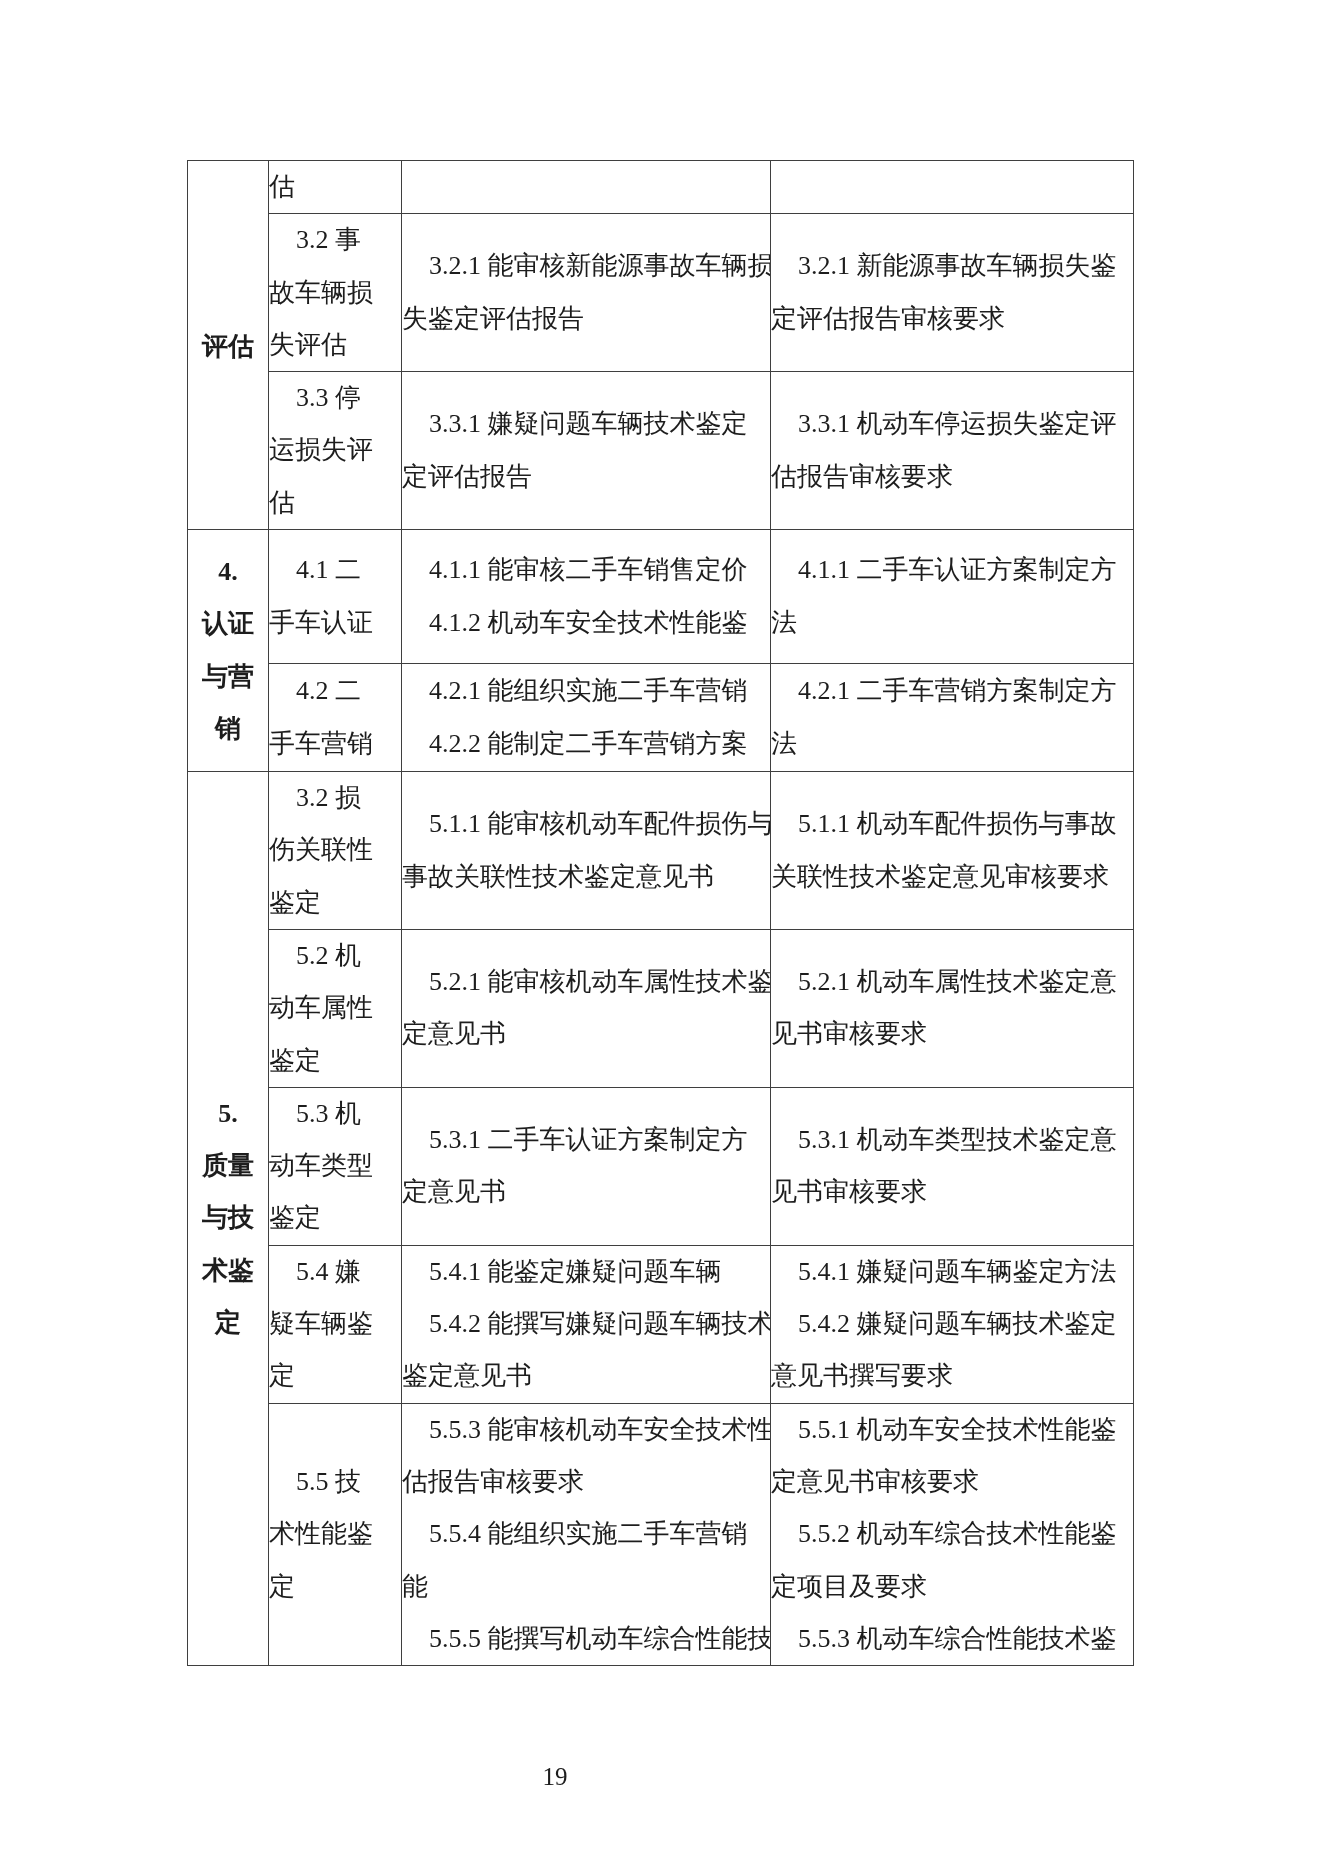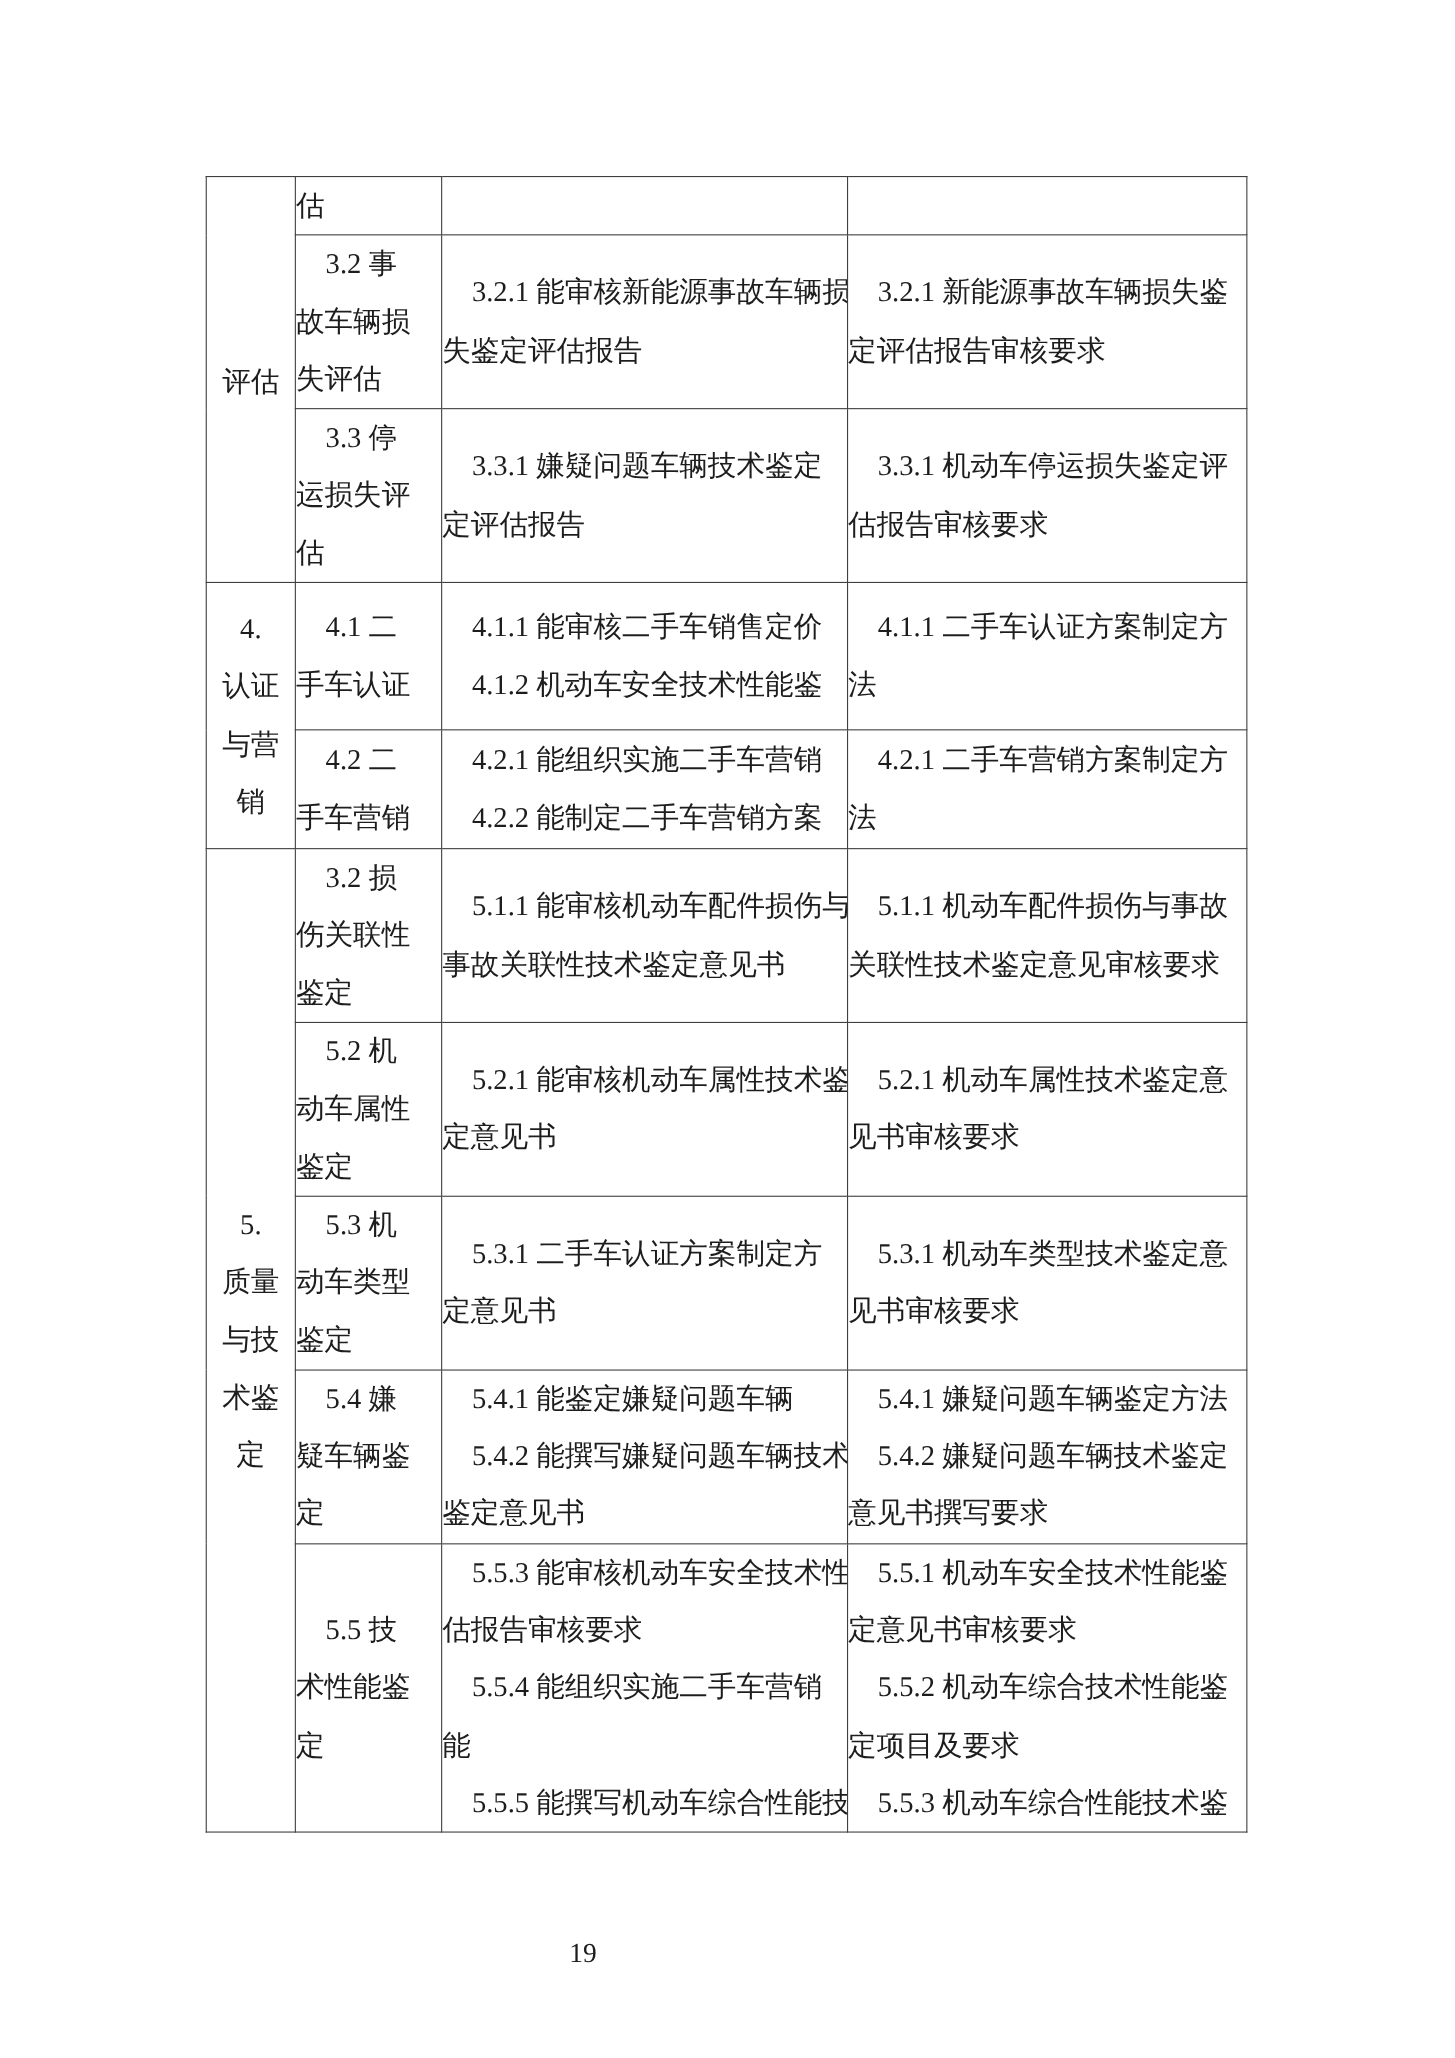--- a/index.html
+++ b/index.html
@@ -29,29 +29,29 @@
   tr.h52  { height:52px; }
   tr.h157 { height:157px; }
   tr.h134 { height:134px; }
   tr.h108 { height:108px; }
   tr.h260 { height:260px; }
   
   td.bb { border-bottom:2.6px solid #2d2d2d; }
   
   .ln { line-height:52.3px; white-space:nowrap; }
   td.fn { text-align:center; }
-  td.fn .ln { text-indent:0; }
+  td.fn .ln { text-indent:0;font-weight:bold; }
   td.cell-text { padding-left:9px; padding-right:3px; text-align:left; }
   td.cell-text .fl { text-indent:27px; }
   td.no-ind .fl { text-indent:0; }
   td.v-top { vertical-align:top; }
   td.v-top .item { padding-top:5px; }
   .page-number {
     position:absolute;
-    left:455px; top:1763px; width:150px;
+    left:480px; top:1763px; width:150px;
     text-align:center;
     font-size:25px;
     color:#1d1d1d;
   }
 </style>
 </head>
 <body>
 
 <div class="page">
 

